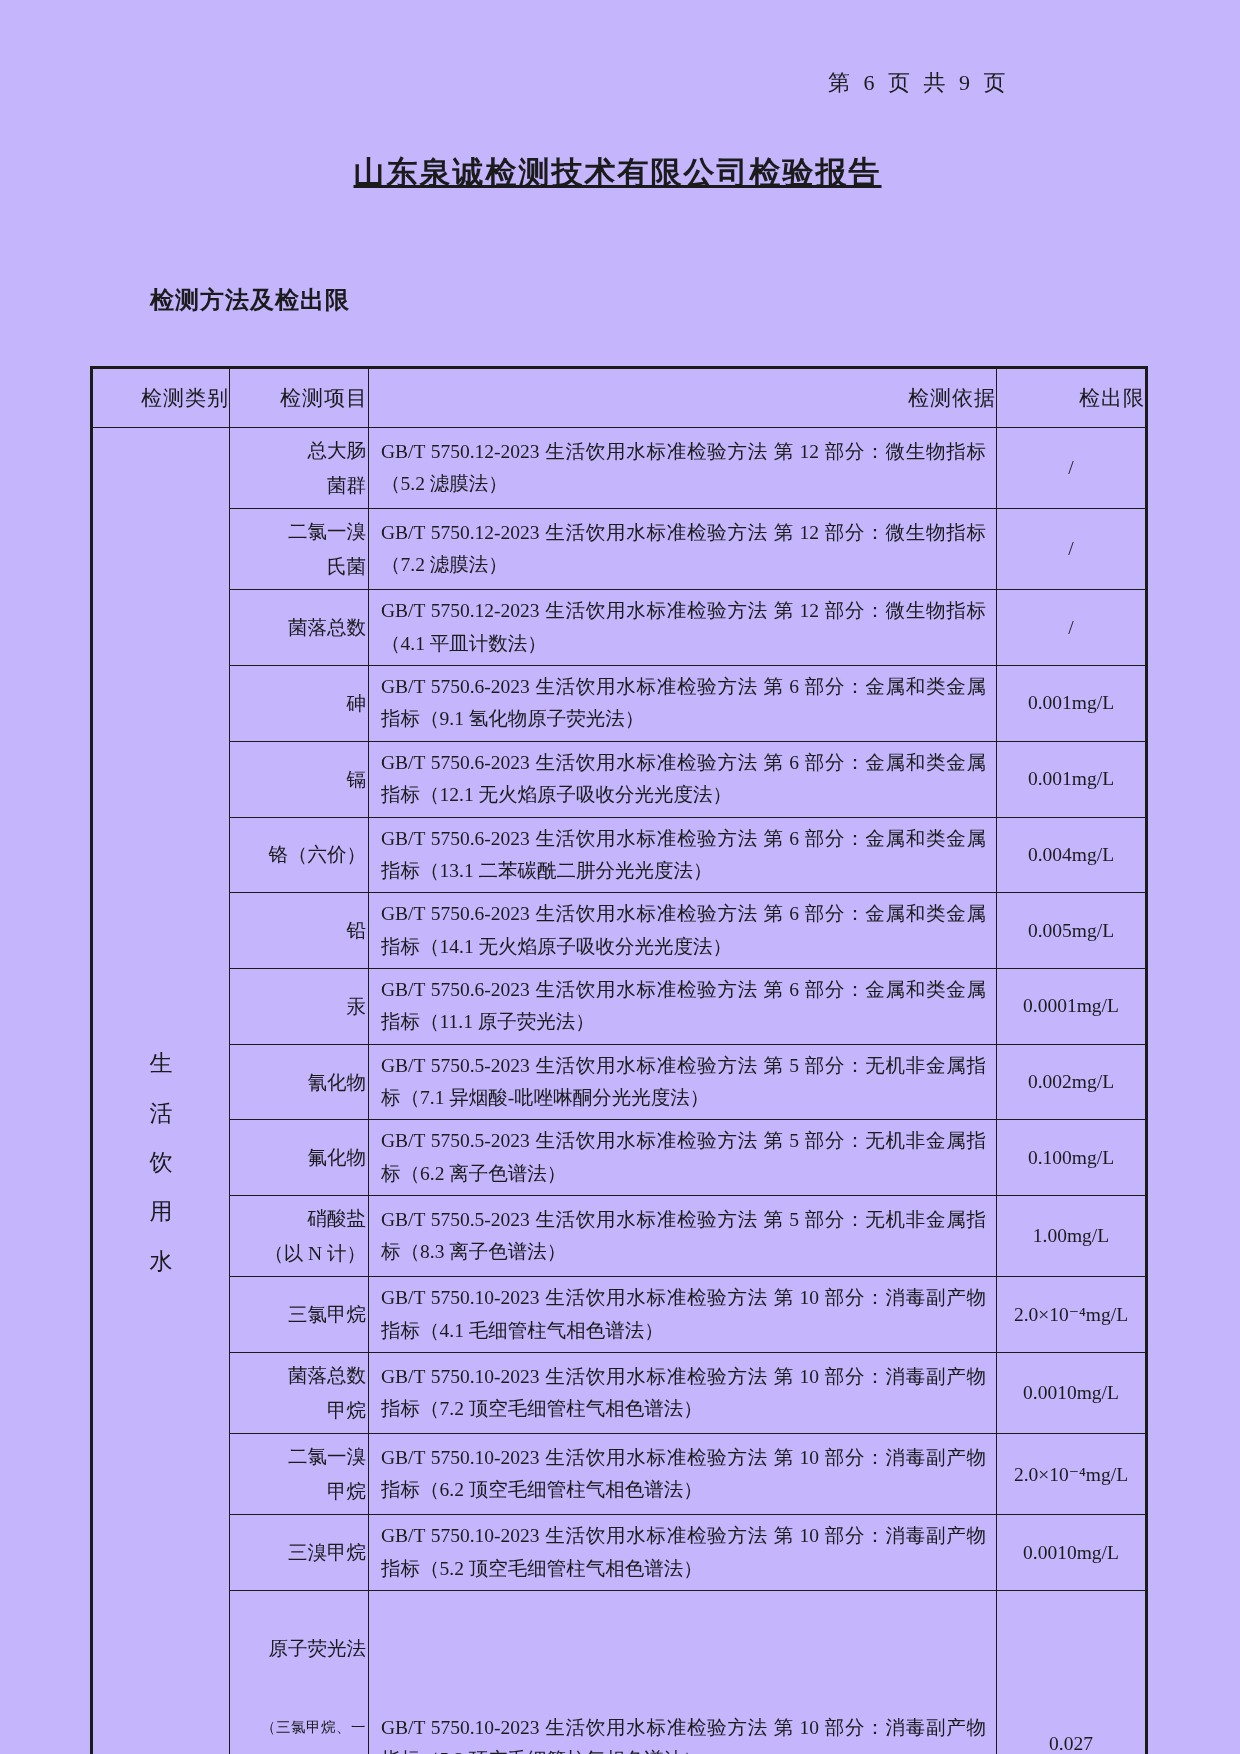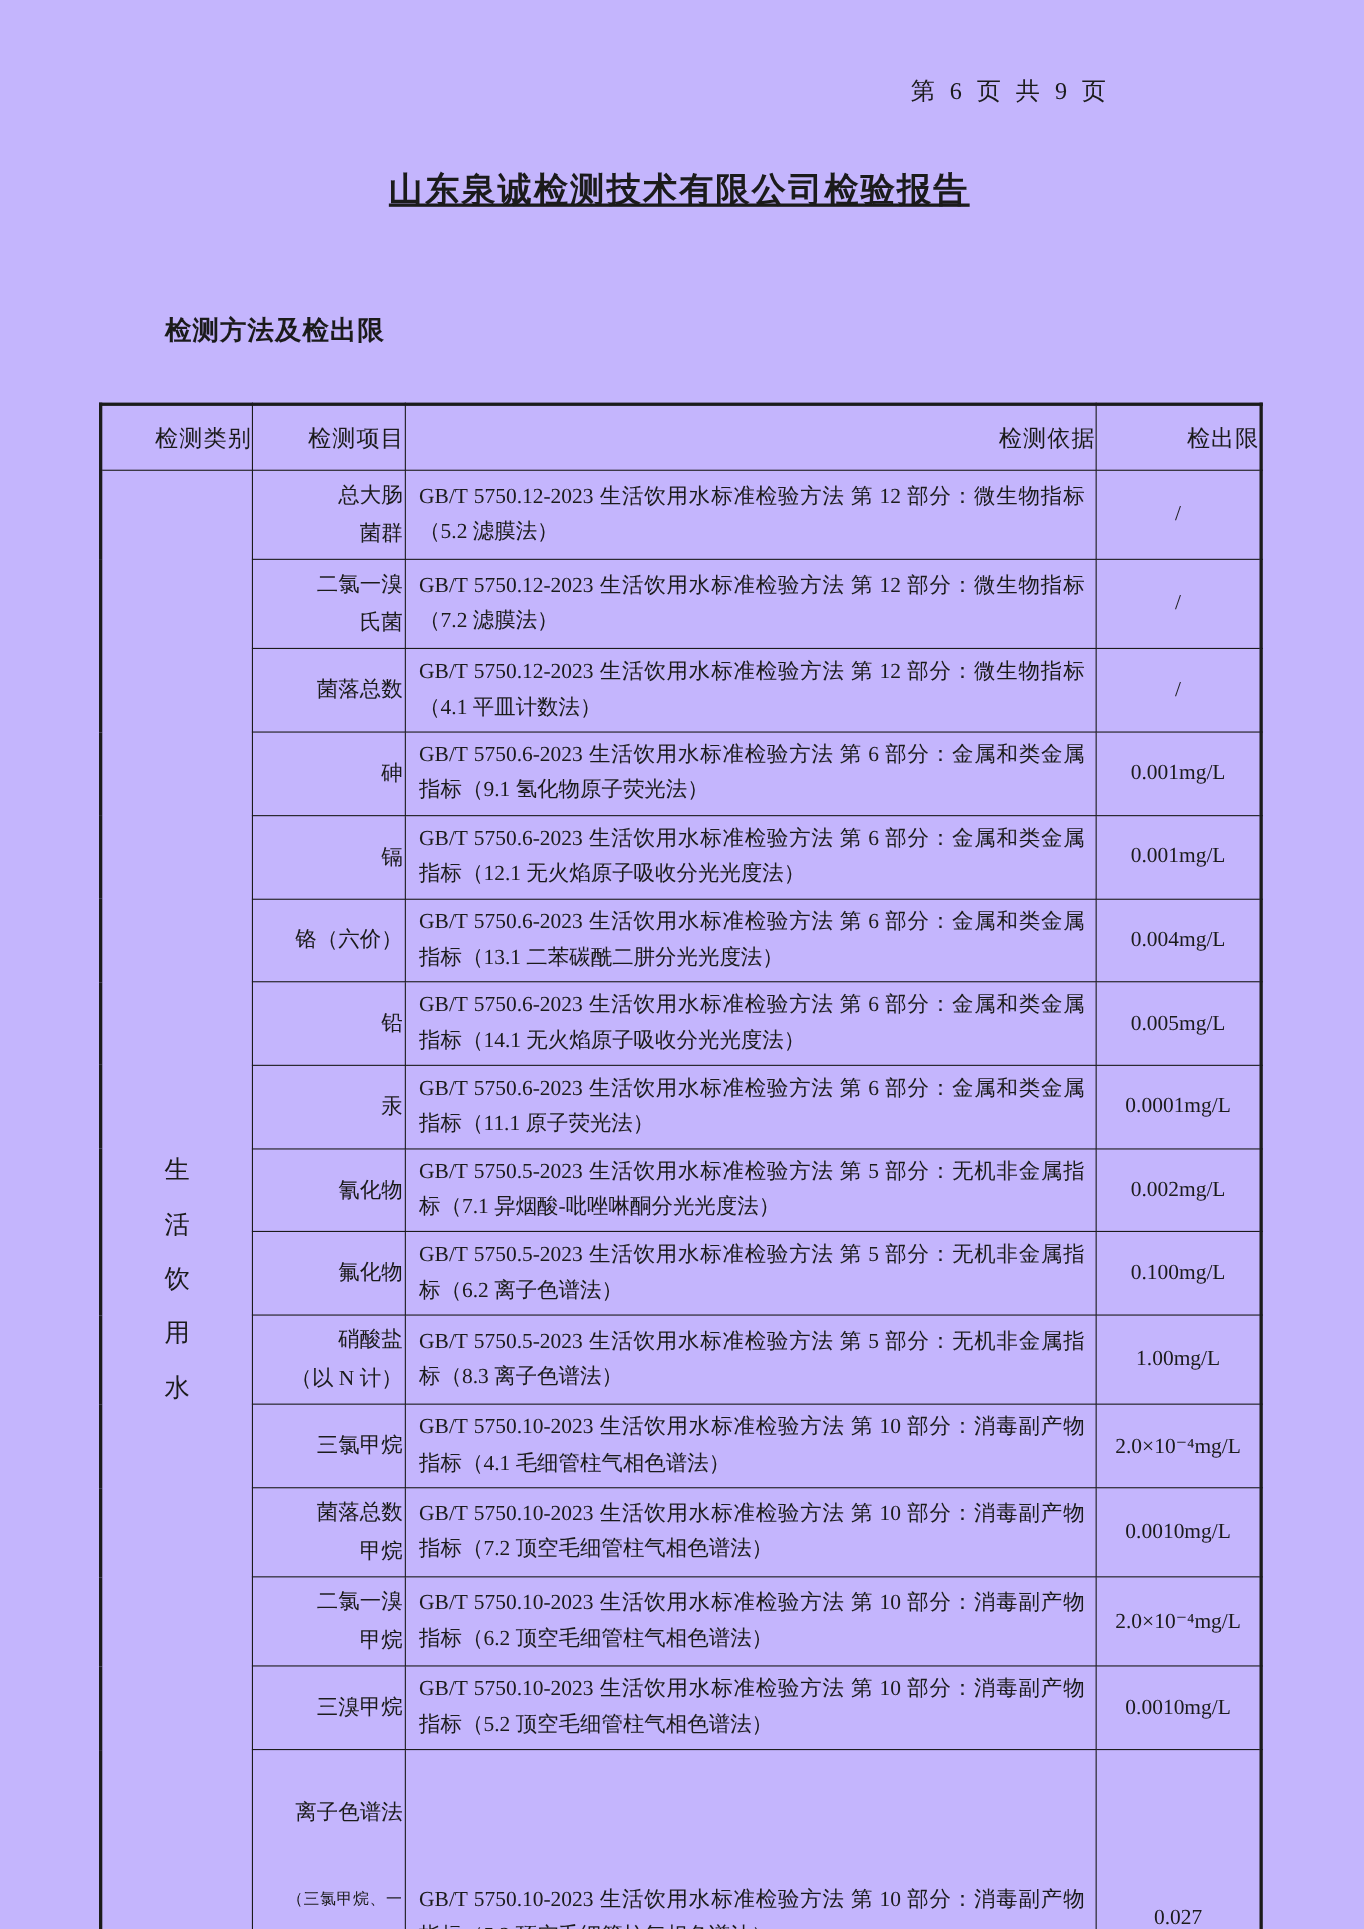--- a/index.html
+++ b/index.html
@@ -211,21 +211,21 @@
         <td class="method">GB/T 5750.10-2023 生活饮用水标准检验方法 第 10 部分：消毒副产物指标（6.2 顶空毛细管柱气相色谱法）</td>
         <td class="limit">2.0×10⁻⁴mg/L</td>
       </tr>
       <tr>
         <td class="item">三溴甲烷</td>
         <td class="method">GB/T 5750.10-2023 生活饮用水标准检验方法 第 10 部分：消毒副产物指标（5.2 顶空毛细管柱气相色谱法）</td>
         <td class="limit">0.0010mg/L</td>
       </tr>
       <tr>
         <td class="item">
-          <div>离子色谱法</div>
+          <div>原子荧光法</div>
           <div class="item-note">（三氯甲烷、一
 氯二溴甲烷、二
 氯一溴甲烷、三
 溴甲烷的总和）</div>
         </td>
         <td class="method">GB/T 5750.10-2023 生活饮用水标准检验方法 第 10 部分：消毒副产物指标（5.2 顶空毛细管柱气相色谱法）</td>
         <td class="limit">0.027</td>
       </tr>
     </tbody>
   </table>

